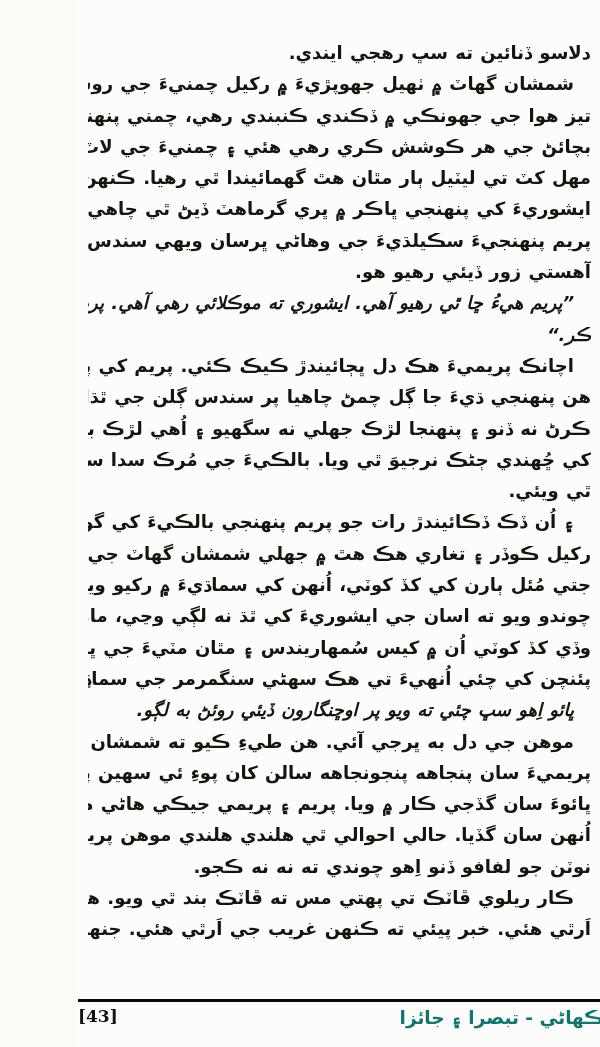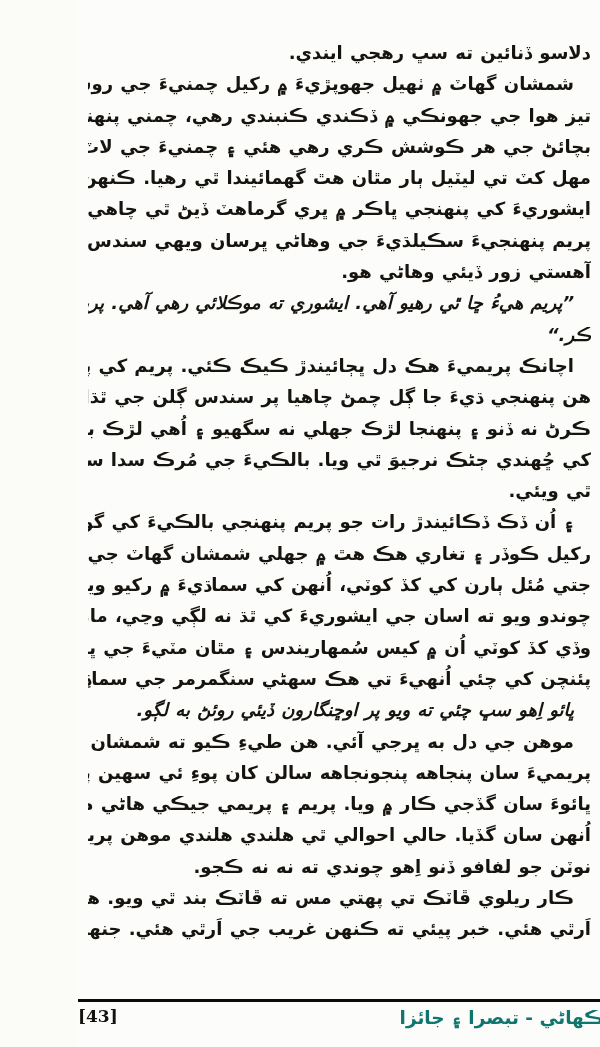--- a/index.html
+++ b/index.html
@@ -78,21 +78,21 @@
       <div class="paragraph">
         <div class="line">دلاسو ڏنائين ته سڀ رهجي ايندي.</div>
       </div>
       <div class="paragraph">
         <div class="line justify indent">شمشان گهاٽ ۾ ٺهيل جهوپڙيءَ ۾ رکيل چمنيءَ جي روشني رکي رکي ڪنهن</div>
         <div class="line justify">تيز هوا جي جهونڪي ۾ ڏڪندي ڪنبندي رهي، چمني پنهنجيءَ لاٽ کي</div>
         <div class="line justify">بچائڻ جي هر ڪوشش ڪري رهي هئي ۽ چمنيءَ جي لاٽ اڳيان به پاڇا ڪنهن</div>
         <div class="line justify">مهل کٽ تي ليٽيل ٻار مٿان هٿ گهمائيندا ٿي رهيا. ڪنهن مهل پريميءَ</div>
         <div class="line justify">ايشوريءَ کي پنهنجي ڀاڪر ۾ ڀري گرماهٽ ڏيڻ ٿي چاهي ته ڪنهن مهل</div>
         <div class="line justify">پريم پنهنجيءَ سڪيلڌيءَ جي وهاڻي ڀرسان ويهي سندس نراڙ کي آهستي</div>
-        <div class="line">آهستي زور ڏيئي وهاڻي هو.</div>
+        <div class="line">آهستي زور ڏيئي رهيو هو.</div>
       </div>
       <div class="paragraph italic">
         <div class="line justify indent">”پريم هيءُ ڇا ٿي رهيو آهي. ايشوري ته موڪلائي رهي آهي. پريم ڪجهه</div>
         <div class="line">ڪر.“</div>
       </div>
       <div class="paragraph">
         <div class="line justify indent">اچانڪ پريميءَ هڪ دل ڀڄائيندڙ ڪيڪ ڪئي. پريم کي پرون پئجي ويا.</div>
         <div class="line justify">هن پنهنجي ڌيءَ جا ڳل چمڻ چاهيا پر سندس ڳلن جي ٿڌاڻ کيس اِئين</div>
         <div class="line justify">ڪرڻ نه ڏنو ۽ پنهنجا لڙڪ جهلي نه سگهيو ۽ اُهي لڙڪ بالڪيءَ جي نرجيو شرير</div>
         <div class="line justify">کي ڇُهندي ڄڻڪ نرجيوَ ٿي ويا. بالڪيءَ جي مُرڪ سدا سدا لاءِ هنن کان ڌار</div>

